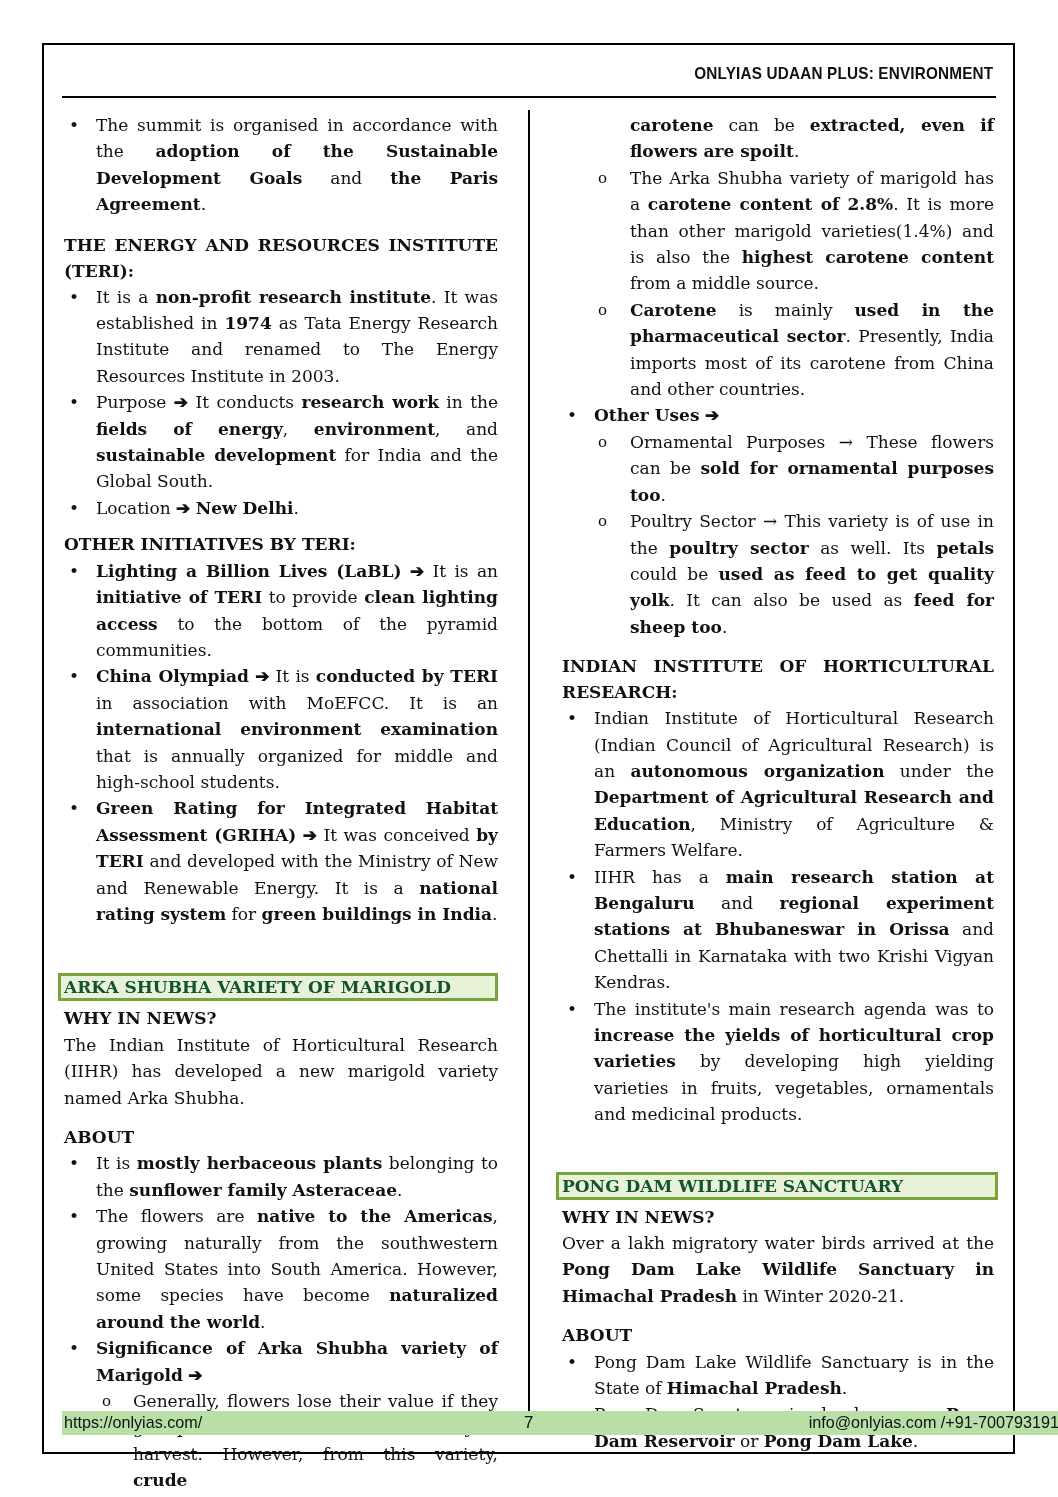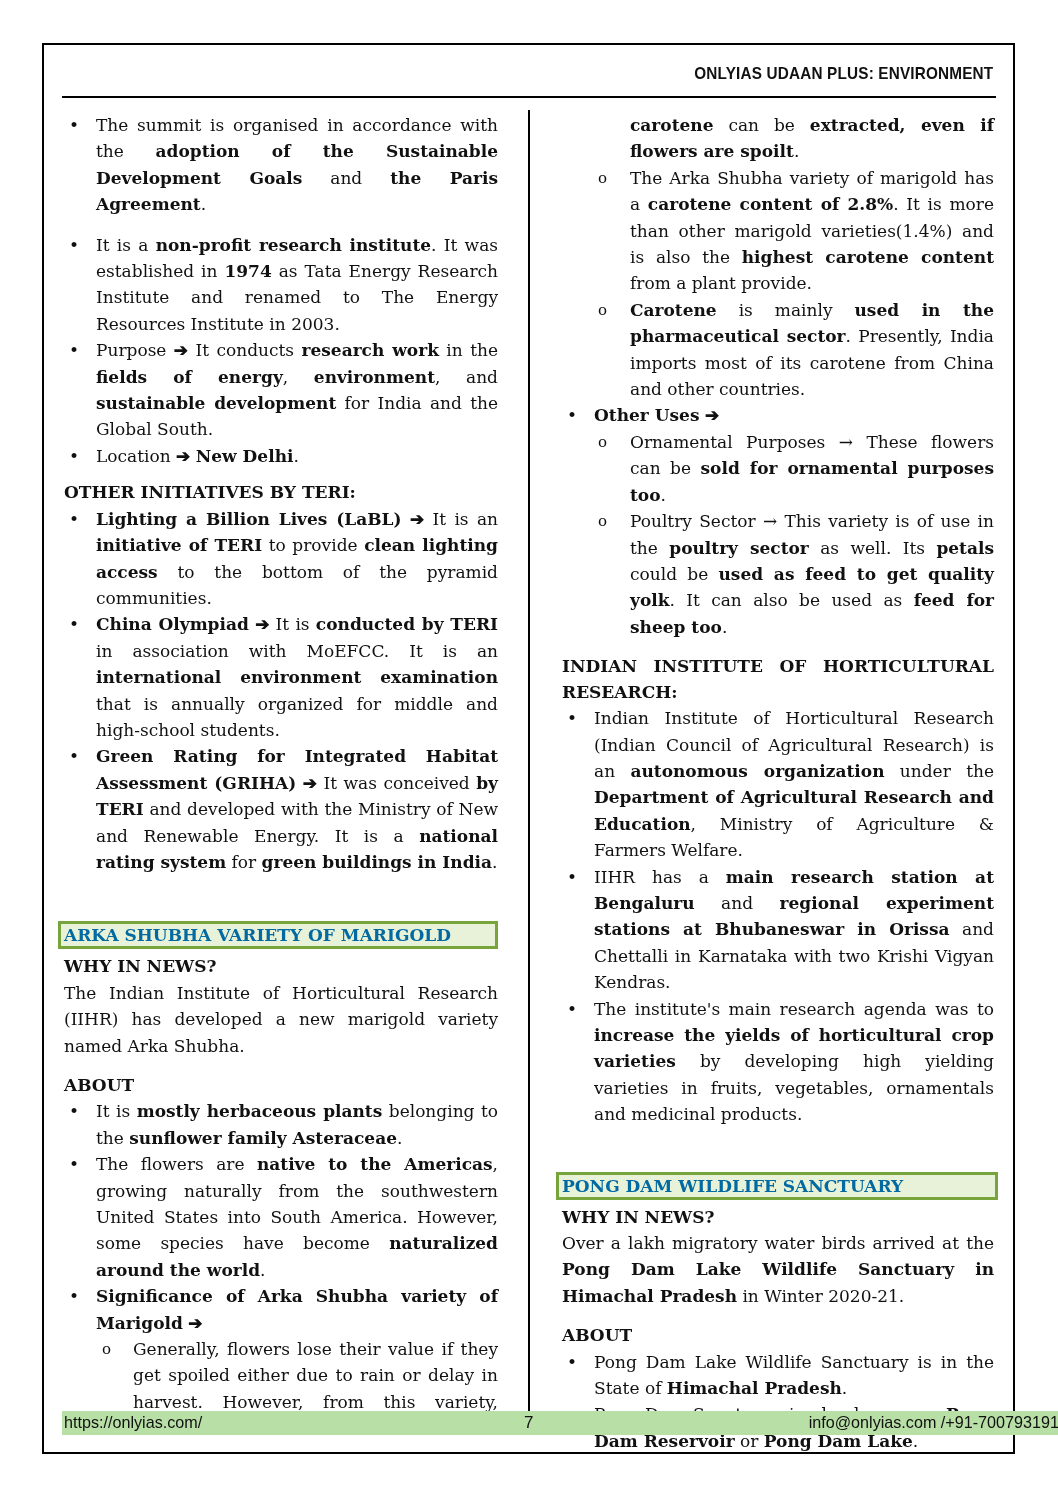--- a/index.html
+++ b/index.html
@@ -16,39 +16,40 @@
   .b { font-weight: bold; }
   .bullet { position: relative; padding-left: 32px; text-align: justify; }
   .bullet .dot { position: absolute; left: 0; top: 0; width: 20px; text-align: center; }
   .sub { position: relative; padding-left: 69px; text-align: justify; }
   .sub .dot { position: absolute; left: 38px; top: 0; font-size: 15px; }
   .sub.r { padding-left: 68px; }
   .sub.r .dot { left: 36px; }
   .h { font-weight: bold; text-align: justify; text-align-last: left; }
   .h.spread { text-align-last: justify; }
   .gap { height: 13px; }
-  .sec-box { border: 3px solid #77a53b; background: #e7f2d9; color: #0369a1; font-weight: bold; font-size: 17px; line-height: 22px; padding: 0 3px; margin-top: 0; }
+  .sec-box { border: 3px solid #77a53b; background: #e7f2d9; color: #14532d; font-weight: bold; font-size: 17px; line-height: 22px; padding: 0 3px; margin-top: 0; }
   .footer { position: absolute; left: 62px; top: 1411px; width: 1008px; height: 24px; background: #b8dfa6; font-family: "Liberation Sans", sans-serif; font-size: 17px; line-height: 24px; }
   .footer .f-left { position: absolute; left: 2px; transform: scaleX(0.95); transform-origin: left center; }
   .footer .f-mid { position: absolute; left: 462px; }
   .footer .f-right { position: absolute; right: 2px; transform: scaleX(0.95); transform-origin: right center; }
 </style>
 </head>
 <body>
 
 <div class="page-border"></div>
 <div class="header-title">ONLYIAS UDAAN PLUS: ENVIRONMENT</div>
 <div class="header-rule"></div>
 <div class="col-divider"></div>
 
 <div class="col col-left">
   <div class="bullet">
     <span class="dot">•</span><span>The summit is organised in accordance with the </span><span class="b">adoption of the Sustainable Development Goals</span><span> and </span><span class="b">the Paris Agreement</span><span>.</span>
   </div>
   <div class="gap" style="height:14px"></div>
+  <div class="h spread" style="line-height:26px">THE ENERGY AND RESOURCES INSTITUTE (TERI):</div>
 
   <div class="bullet">
     <span class="dot">•</span><span>It is a </span><span class="b">non-profit research institute</span><span>. It was established in </span><span class="b">1974</span><span> as Tata Energy Research Institute and renamed to The Energy Resources Institute in 2003.</span>
   </div>
   <div class="bullet">
     <span class="dot">•</span><span>Purpose </span><span class="b">➔</span><span> It conducts </span><span class="b">research work</span><span> in the </span><span class="b">fields of energy</span><span>, </span><span class="b">environment</span><span>, and </span><span class="b">sustainable development</span><span> for India and the Global South.</span>
   </div>
   <div class="bullet">
     <span class="dot">•</span><span>Location </span><span class="b">➔</span><span> </span><span class="b">New Delhi</span><span>.</span>
   </div>
@@ -85,21 +86,21 @@
   <div class="sub">
     <span class="dot">o</span><span>Generally, flowers lose their value if they get spoiled either due to rain or delay in harvest. However, from this variety, </span><span class="b">crude</span>
   </div>
 </div>
 
 <div class="col col-right">
   <div class="sub r">
     <span class="b">carotene</span><span> can be </span><span class="b">extracted, even if flowers are spoilt</span><span>.</span>
   </div>
   <div class="sub r">
-    <span class="dot">o</span><span>The Arka Shubha variety of marigold has a </span><span class="b">carotene content of 2.8%</span><span>. It is more than other marigold varieties(1.4%) and is also the </span><span class="b">highest carotene content</span><span> from a plant provide.</span>
+    <span class="dot">o</span><span>The Arka Shubha variety of marigold has a </span><span class="b">carotene content of 2.8%</span><span>. It is more than other marigold varieties(1.4%) and is also the </span><span class="b">highest carotene content</span><span> from a middle source.</span>
   </div>
   <div class="sub r">
     <span class="dot">o</span><span class="b">Carotene</span><span> is mainly </span><span class="b">used in the pharmaceutical sector</span><span>. Presently, India imports most of its carotene from China and other countries.</span>
   </div>
   <div class="bullet">
     <span class="dot">•</span><span class="b">Other Uses</span> <span class="b">➔</span>
   </div>
   <div class="sub r">
     <span class="dot">o</span><span>Ornamental Purposes </span><span>→</span><span> These flowers can be </span><span class="b">sold for ornamental purposes too</span><span>.</span>
   </div>

